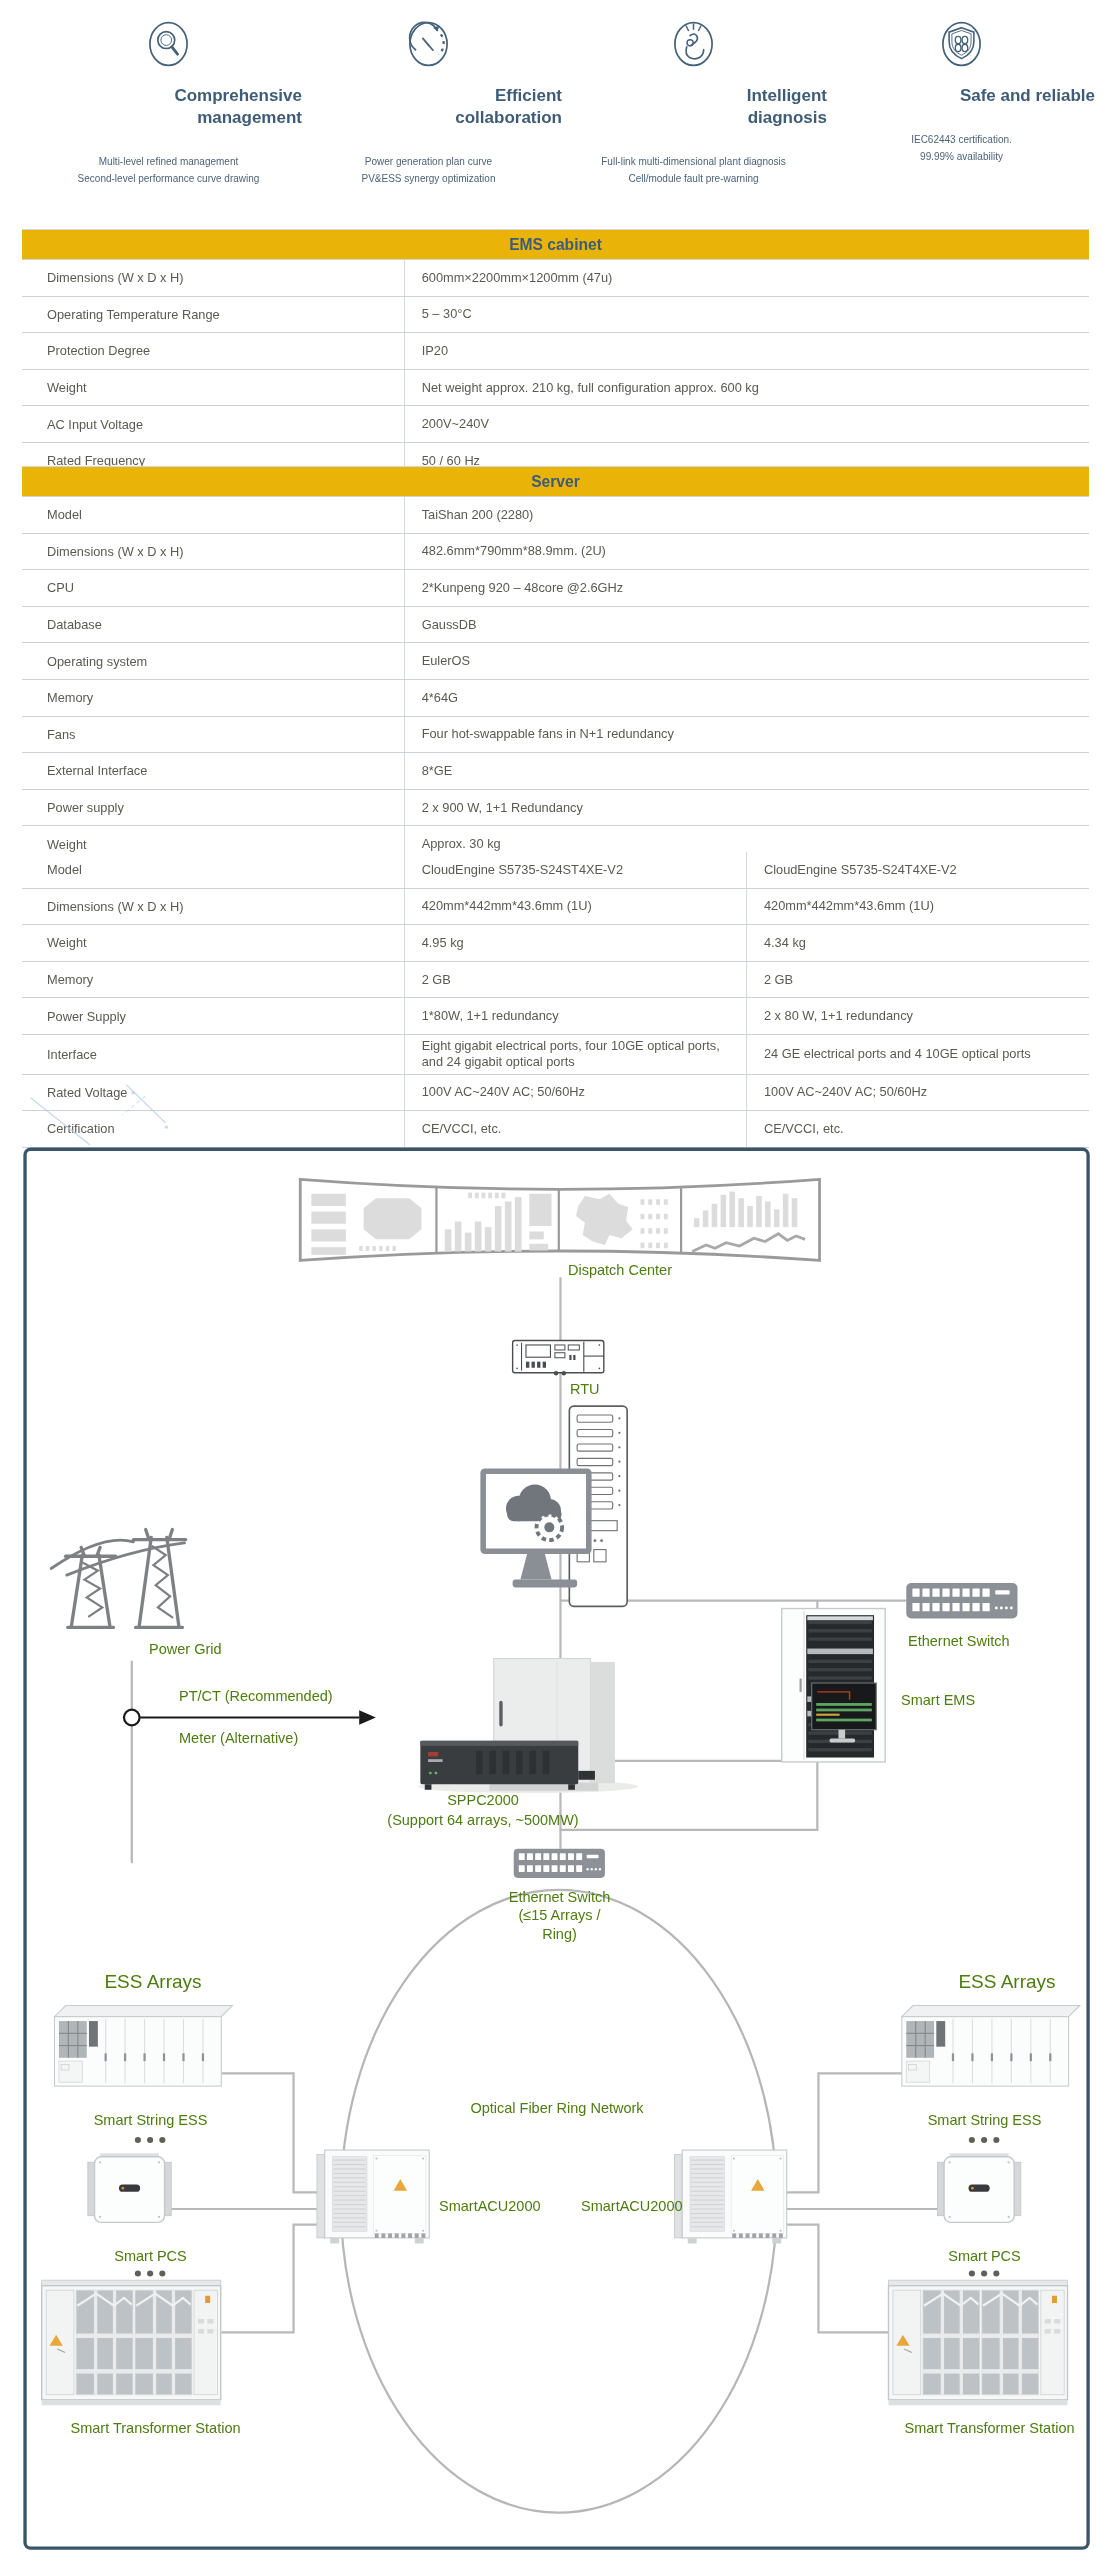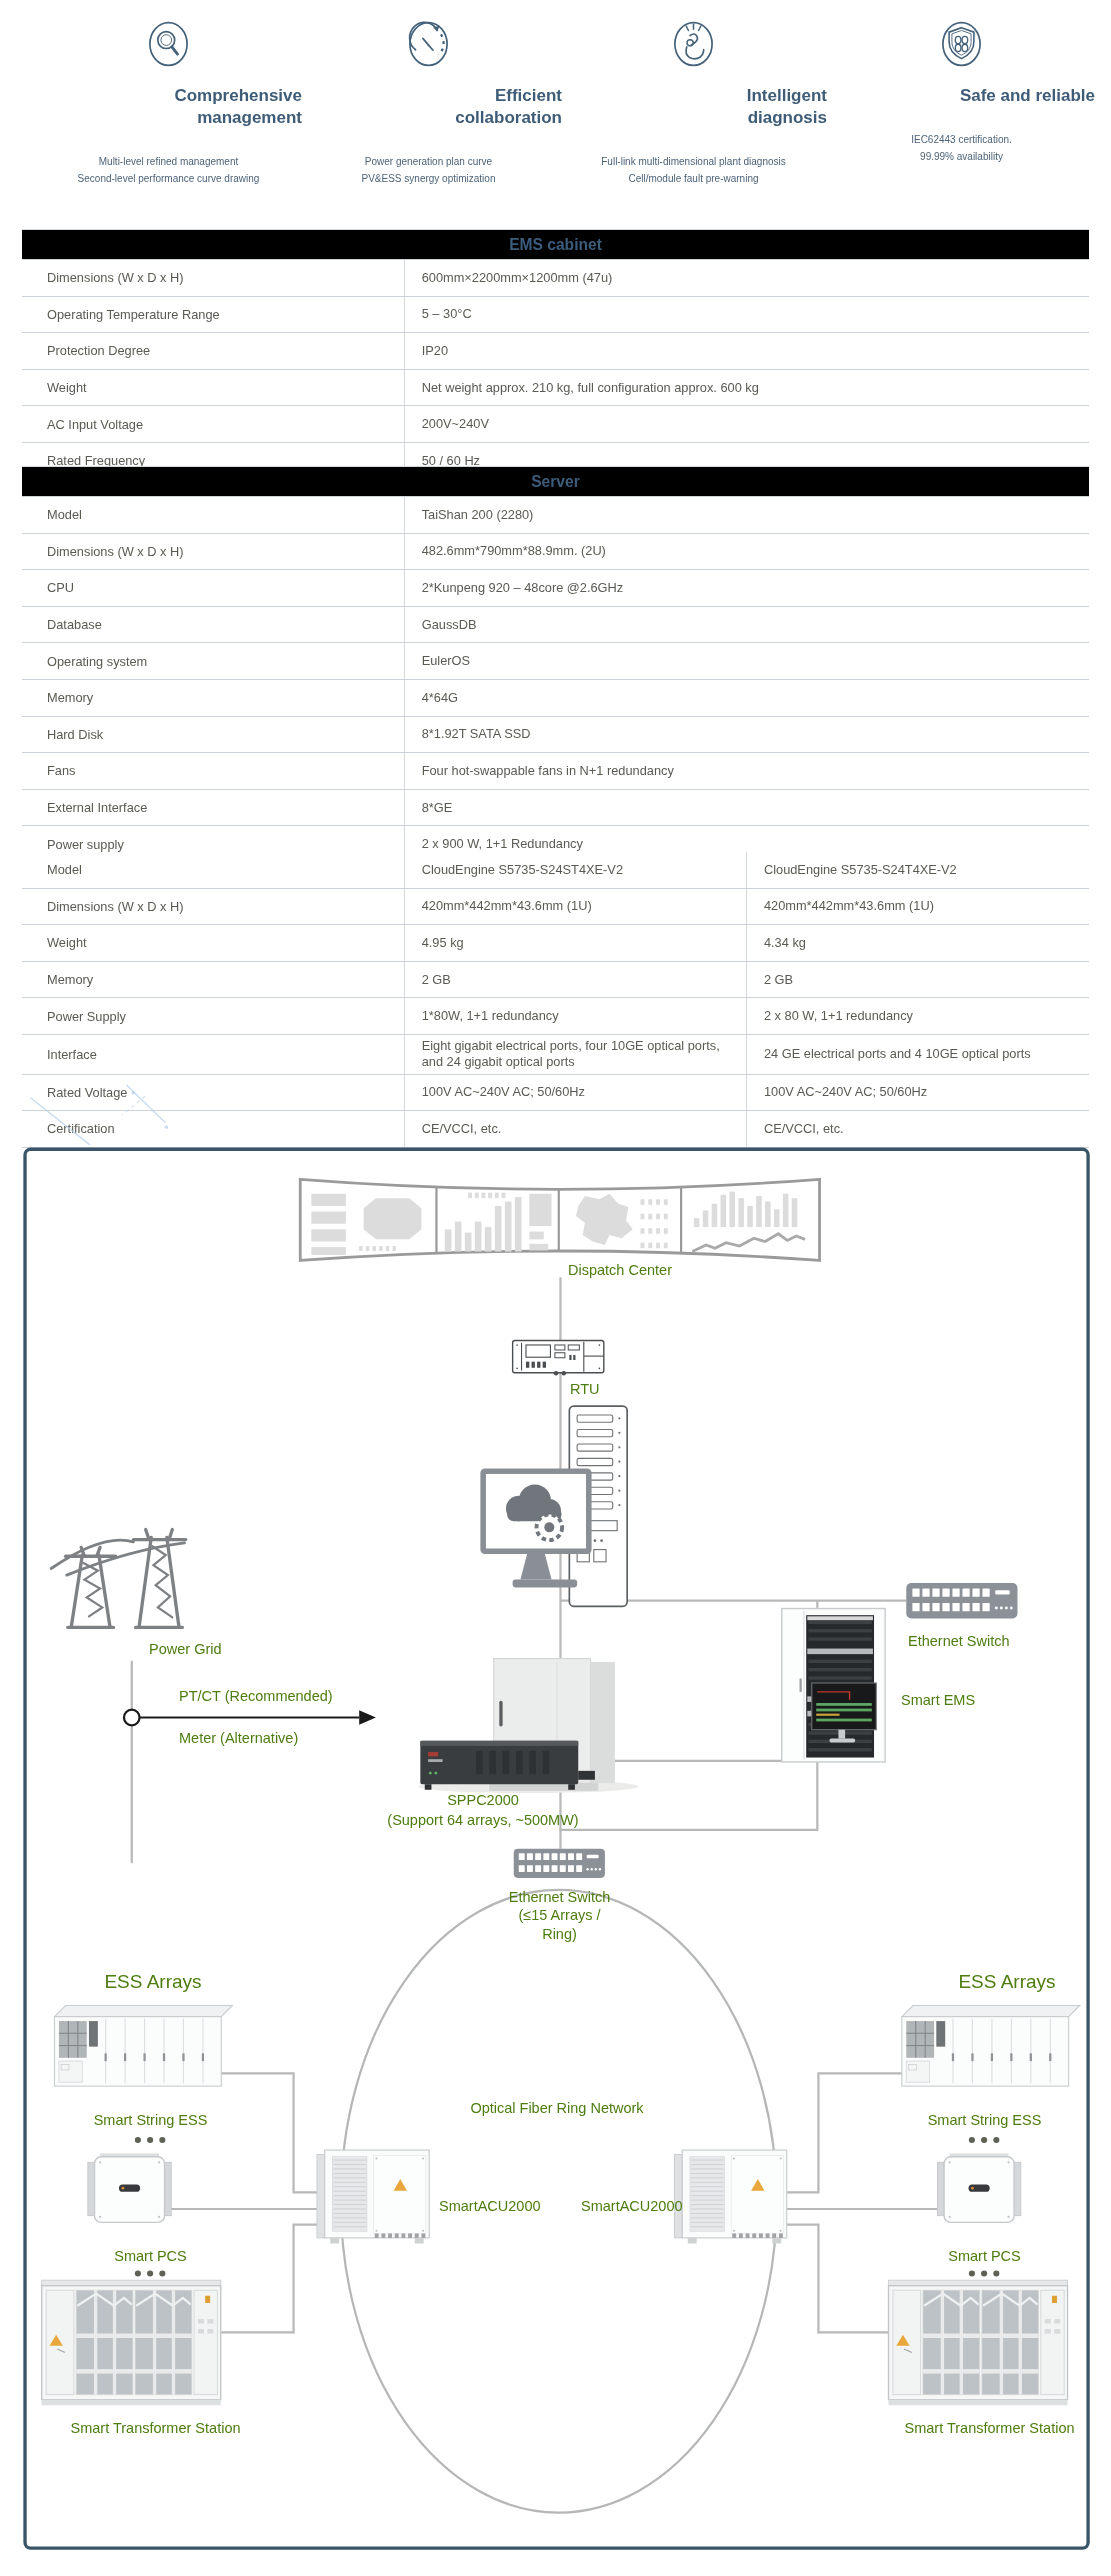--- a/index.html
+++ b/index.html
@@ -15,21 +15,21 @@
   #feature-0{left:35px;}
   #feature-1{left:295px;}
   #feature-2{left:560px;}
   #feature-3{left:828px;}
   
   .spec-table{position:absolute;left:22px;width:1067px;}
   #table-0{top:229px;}
   #table-1{top:466px;}
   #table-2{top:852px;}
   .tbl-header{
-    height:29px;line-height:29px;text-align:center;background:#000000;
+    height:29px;line-height:29px;text-align:center;background:#eab308;
     color:#3c5c7c;font-size:15.6px;font-weight:bold;
     border-top:0.6px solid #d3d8dc;border-bottom:0.6px solid #cfd4d9;
   }
   .spec-table table{width:100%;border-collapse:collapse;table-layout:fixed;}
   .spec-table td{
     height:29px;border-bottom:0.6px solid #cdd2d8;color:#595b52;font-size:12.8px;
     vertical-align:middle;background:#fff;
   }
   .spec-table td.lbl{width:356px;padding-left:25px;text-align:left;}
   .spec-table td.val{text-align:left;border-left:0.6px solid #d4d9dd;padding:3.3px 16.7px;line-height:16px;}
@@ -176,24 +176,20 @@
           <td class="lbl">Database</td>
           <td class="val">GaussDB</td>
         </tr>
         <tr>
           <td class="lbl">Operating system</td>
           <td class="val">EulerOS</td>
         </tr>
         <tr>
           <td class="lbl">Memory</td>
           <td class="val">4*64G</td>
-        </tr>
-        <tr>
-          <td class="lbl">Hard Disk</td>
-          <td class="val">8*1.92T SATA SSD</td>
         </tr>
         <tr>
           <td class="lbl">Fans</td>
           <td class="val">Four hot-swappable fans in N+1 redundancy</td>
         </tr>
         <tr>
           <td class="lbl">External Interface</td>
           <td class="val">8*GE</td>
         </tr>
         <tr>

